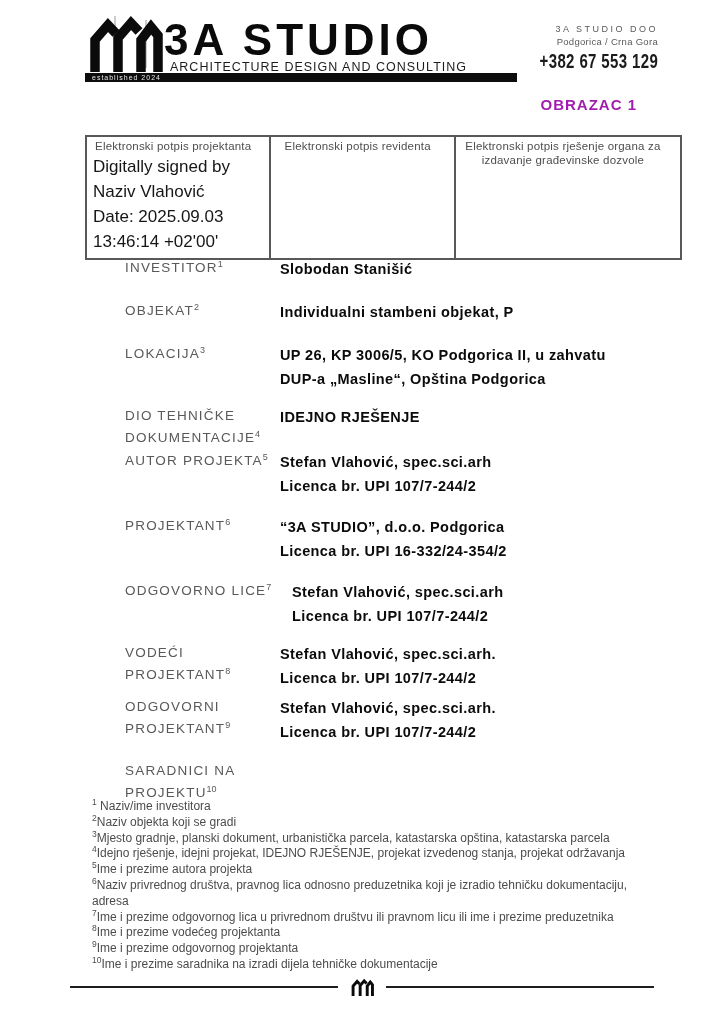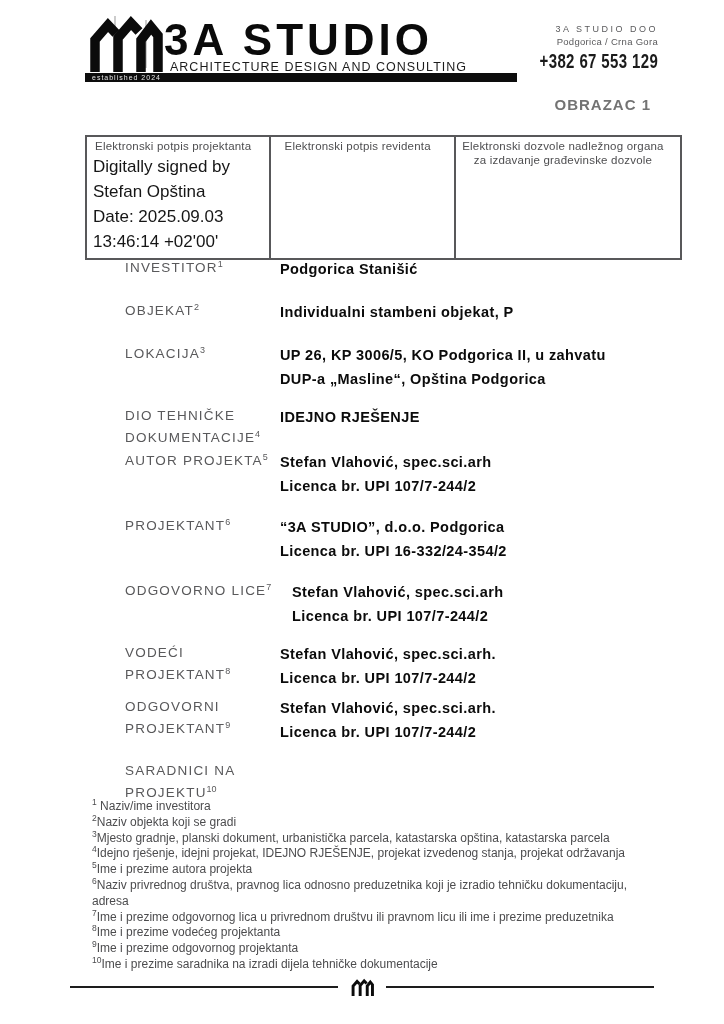--- a/index.html
+++ b/index.html
@@ -27,21 +27,21 @@
   }
   .contact{right:66px;top:24px;text-align:right;color:#5a5a5c;}
   .contact-company{font-size:9px;letter-spacing:2.5px;white-space:nowrap;}
   .contact-location{font-size:9.5px;margin-top:2px;letter-spacing:0.3px;white-space:nowrap;}
   .contact-phone{
     font-size:20px;font-weight:700;color:#1b1b1b;margin-top:3px;white-space:nowrap;
     transform:scaleX(0.75);transform-origin:right top;letter-spacing:0.5px;
   }
 
   .form-title{
-    top:96px;right:73px;font-size:15px;font-weight:800;letter-spacing:1px;color:#737373;
+    top:96px;right:87px;font-size:15px;font-weight:800;letter-spacing:1px;color:#a21caf;
   }
 
   
   .sig-table{
     left:85px;top:135px;width:597px;height:103px;border-collapse:collapse;table-layout:fixed;
   }
   .sig-table td{
     border:2px solid #58585a;vertical-align:top;padding:3px 16px 4px 6px;overflow:hidden;
   }
   .sig-head{
@@ -118,40 +118,40 @@
         <col style="width:31%">
         <col style="width:31%">
         <col style="width:38%">
       </colgroup>
     <tbody>
         <tr>
       <td>
         <div class="sig-head">Elektronski potpis projektanta</div>
         <div class="sig-lines">
           <div>Digitally signed by</div>
-          <div>Stefan Opština</div>
+          <div>Naziv Vlahović</div>
           <div>Date: 2025.09.03</div>
           <div>13:46:14 +02'00'</div>
         </div>
       </td>
       <td>
         <div class="sig-head">Elektronski potpis revidenta</div>
       </td>
       <td>
-        <div class="sig-head">Elektronski dozvole nadležnog organa za izdavanje građevinske dozvole</div>
+        <div class="sig-head">Elektronski potpis rješenje organa za izdavanje građevinske dozvole</div>
       </td>
     </tr>
   </tbody>
     </table>
 
   <div class="abs fields">
     <div class="field-row">
       <div class="field-label"><span>INVESTITOR</span><sup>1</sup></div>
       <div class="field-value">
-          <div>Podgorica Stanišić</div>
+          <div>Slobodan Stanišić</div>
         </div>
     </div>
     <div class="field-row">
       <div class="field-label"><span>OBJEKAT</span><sup>2</sup></div>
       <div class="field-value">
           <div>Individualni stambeni objekat, P</div>
         </div>
     </div>
     <div class="field-row">
       <div class="field-label"><span>LOKACIJA</span><sup>3</sup></div>

